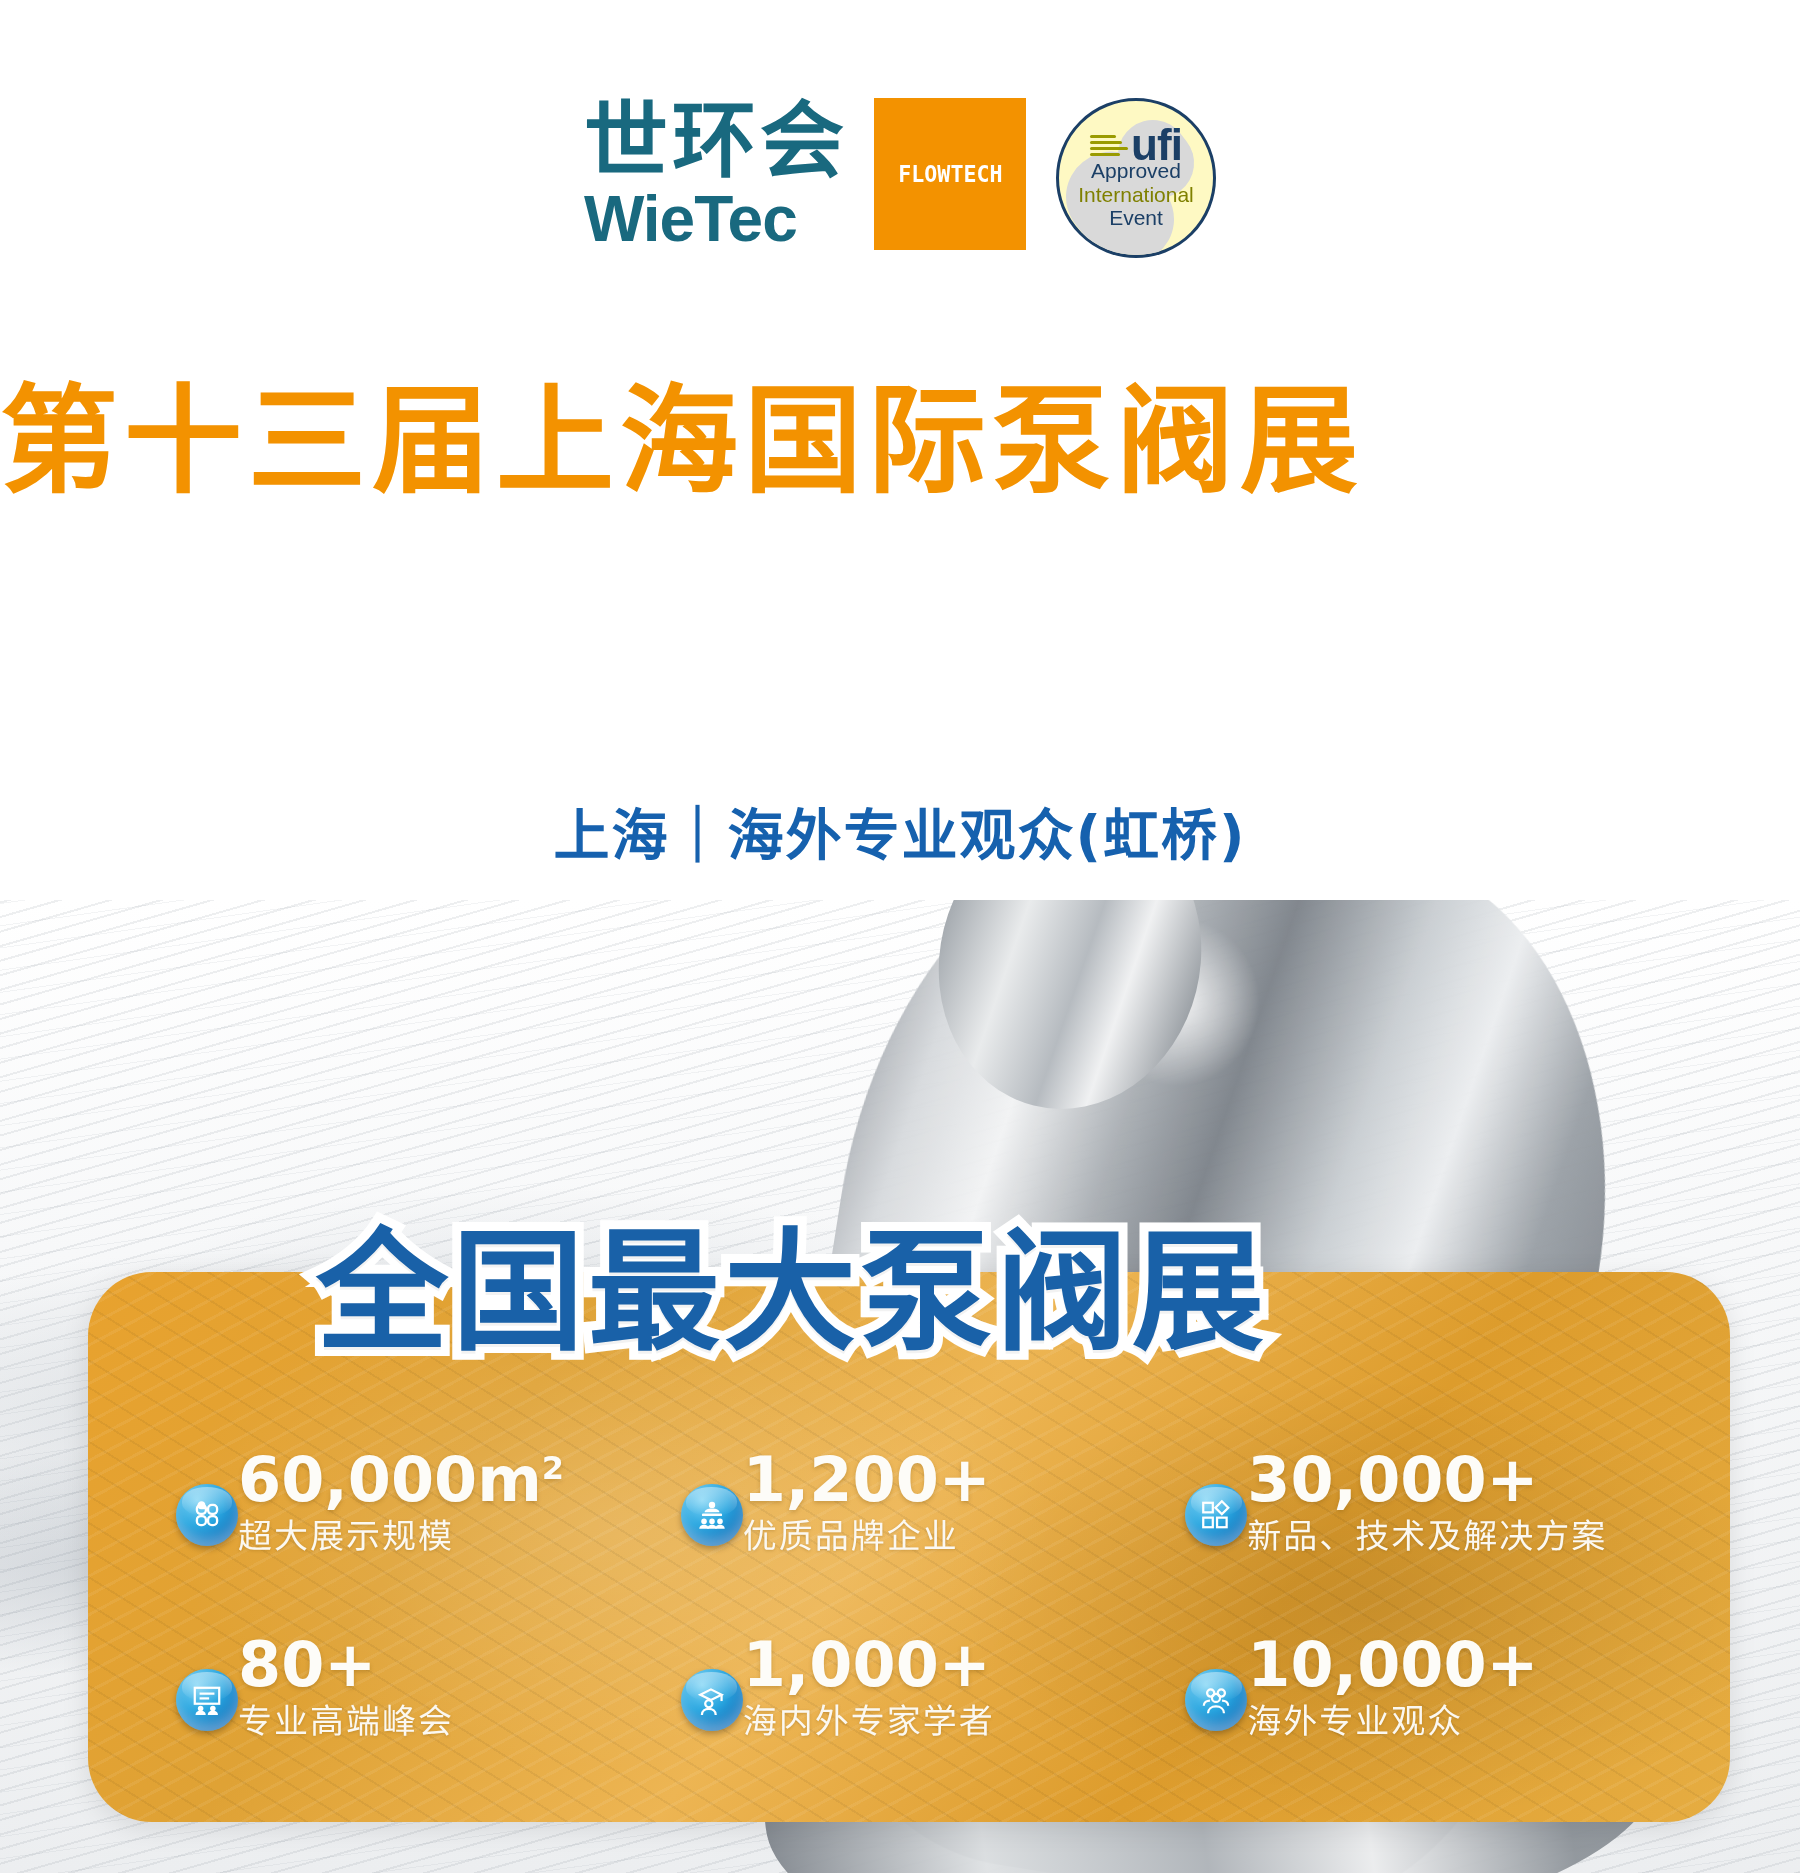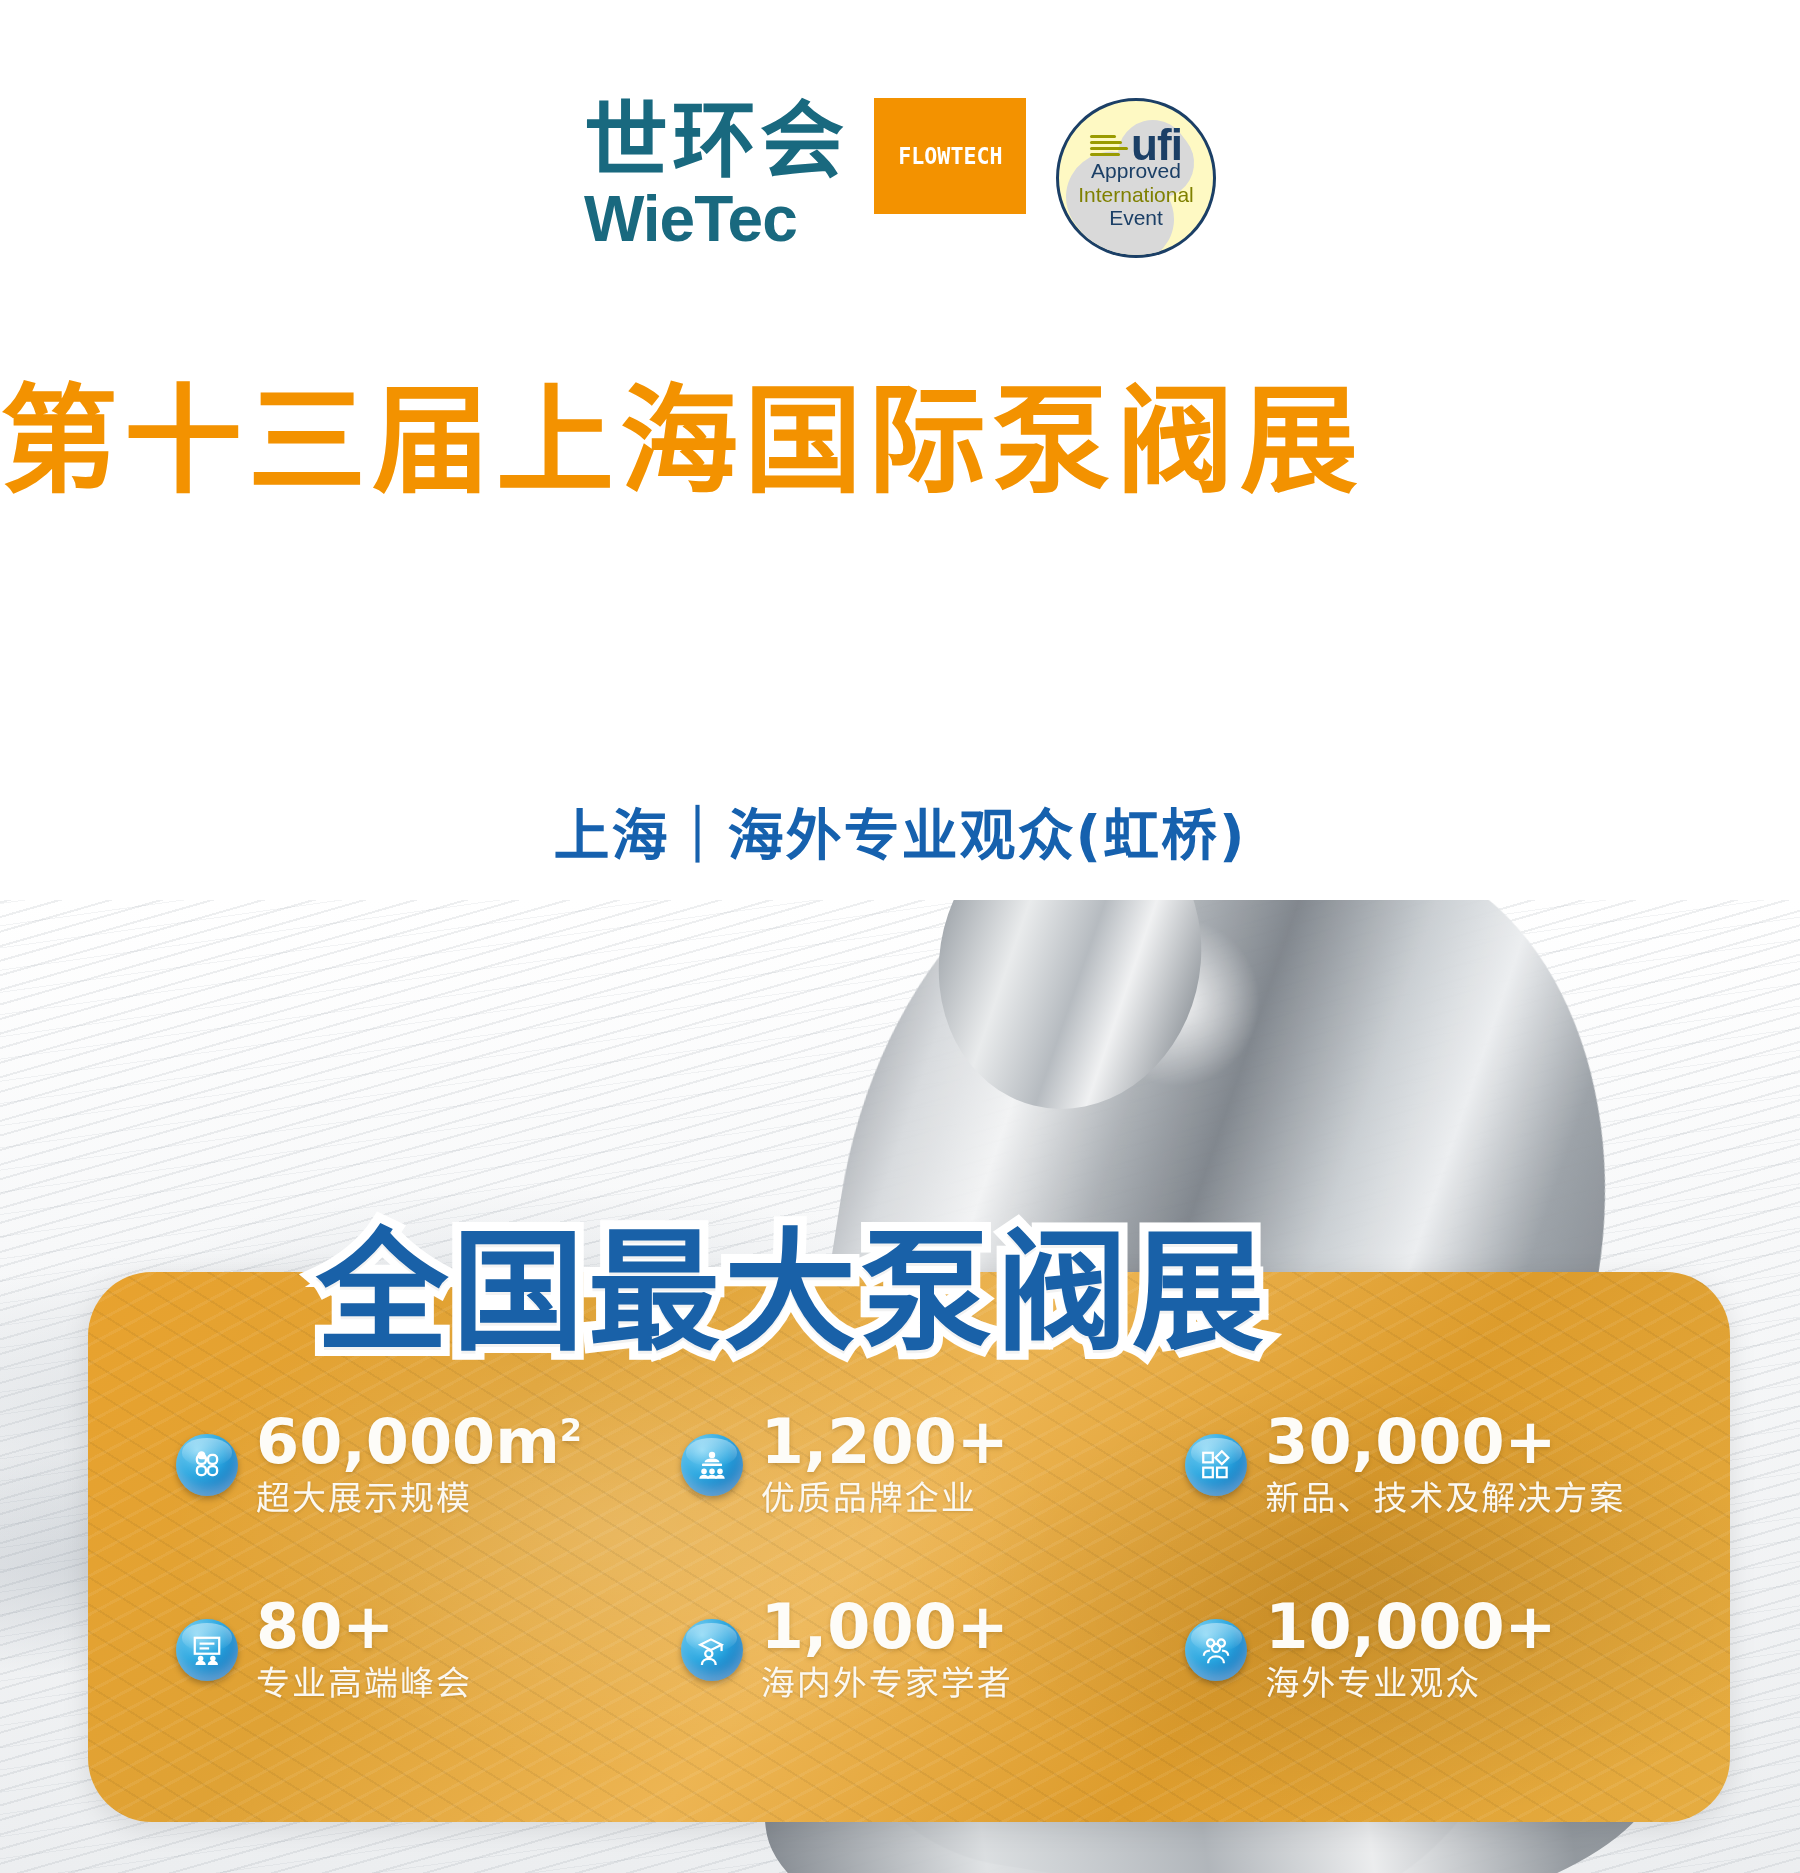--- a/index.html
+++ b/index.html
@@ -29,21 +29,21 @@
     font-size:84px; font-weight:700; color:#19697f; letter-spacing:4px;
     line-height:1.04; white-space:nowrap;
   }
   .wietec-en {
     font-family:"Liberation Sans",sans-serif;
     font-size:64px; font-weight:700; color:#19697f; letter-spacing:-1px;
     line-height:1.0; margin-top:2px; white-space:nowrap;
   }
 
   .flowtech-box {
-    width:152px; height:116px; background:#F39200;
+    width:152px; height:152px; background:#F39200;
     display:flex; align-items:center; justify-content:center;
     margin-right:30px;
   }
   .flowtech-text {
     font-family:"DejaVu Sans Mono","Liberation Mono",monospace;
     font-size:23px; font-weight:700; color:#ffffff; letter-spacing:0px;
     transform:scaleX(0.94);
   }
 
   .ufi-badge {
@@ -166,21 +166,21 @@
   
   .stats {
     position:absolute; left:88px; top:1272px; width:1642px; height:550px;
     z-index:6;
     display:grid;
     grid-template-columns:repeat(3, 1fr);
     grid-template-rows:repeat(2, 1fr);
     padding:138px 50px 42px 88px;
     column-gap:10px; row-gap:0px;
   }
-  .stat { display:flex; align-items:flex-start; gap:18px; }
+  .stat { display:flex; align-items:center; }
   .stat-icon {
     flex:0 0 auto; width:62px; height:62px; border-radius:50%;
     background:
       radial-gradient(circle at 34% 26%, #7fd4f5 0%, #29a6e0 42%, #1273bd 74%, #0c4f91 100%);
     box-shadow:inset 0 -7px 12px rgba(255,255,255,.35), 0 3px 6px rgba(0,0,0,.28);
     display:flex; align-items:center; justify-content:center;
     margin-top:24px;
     position:relative;
   }
   .stat-icon::after{

